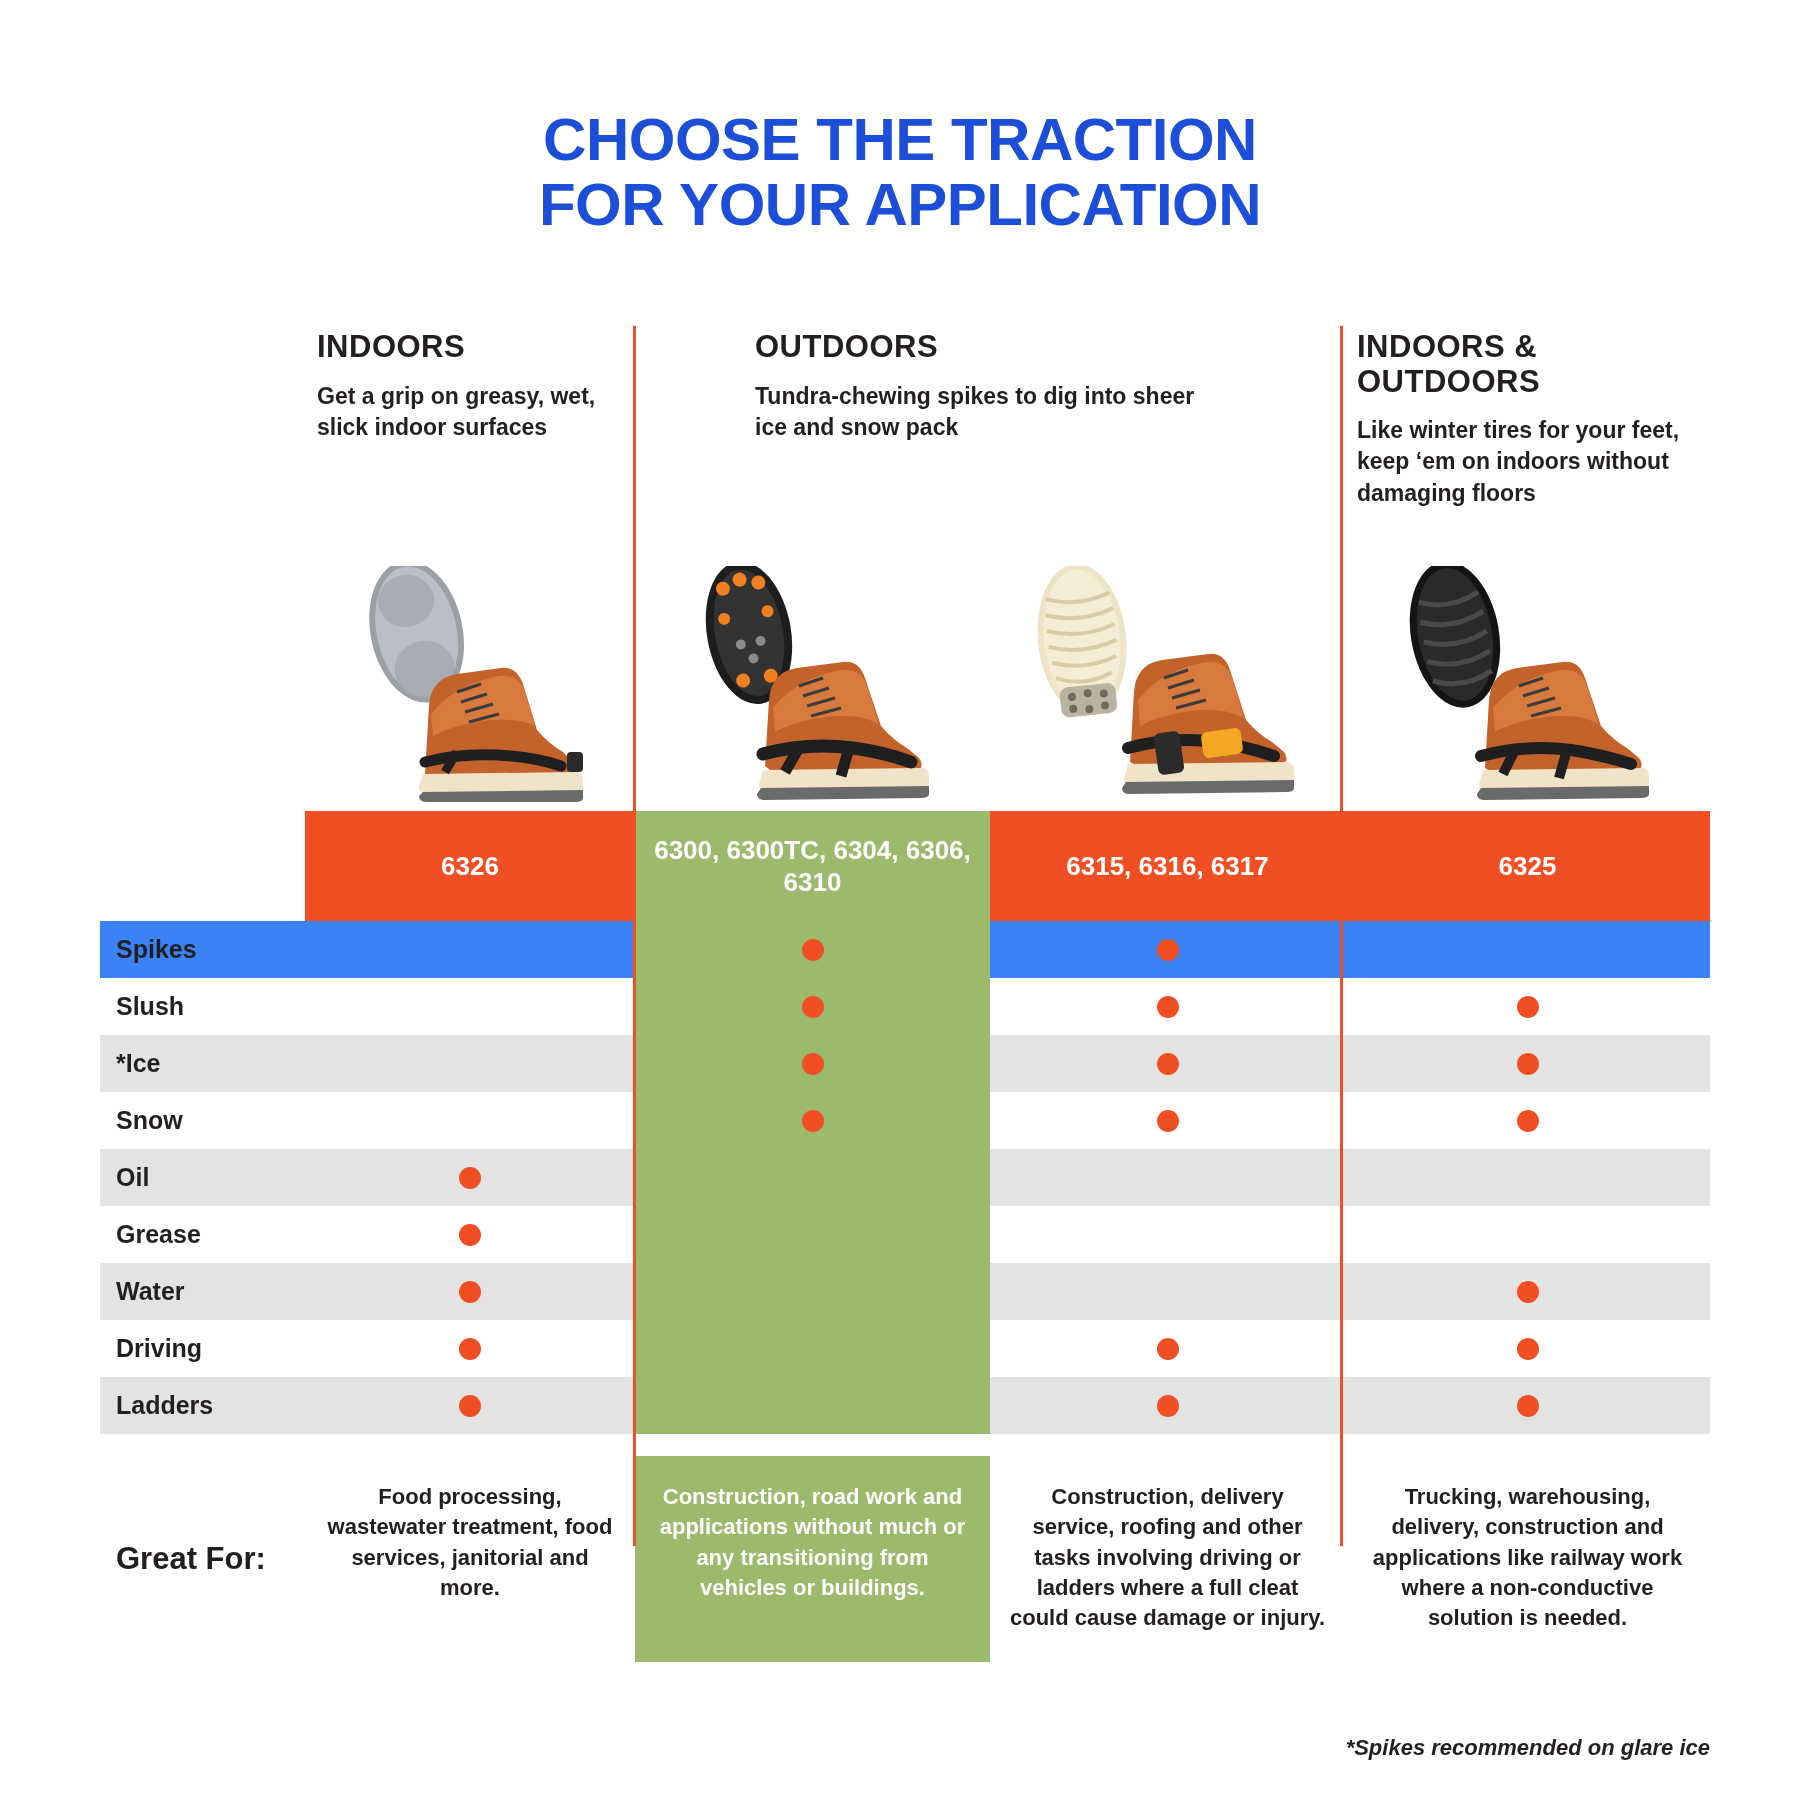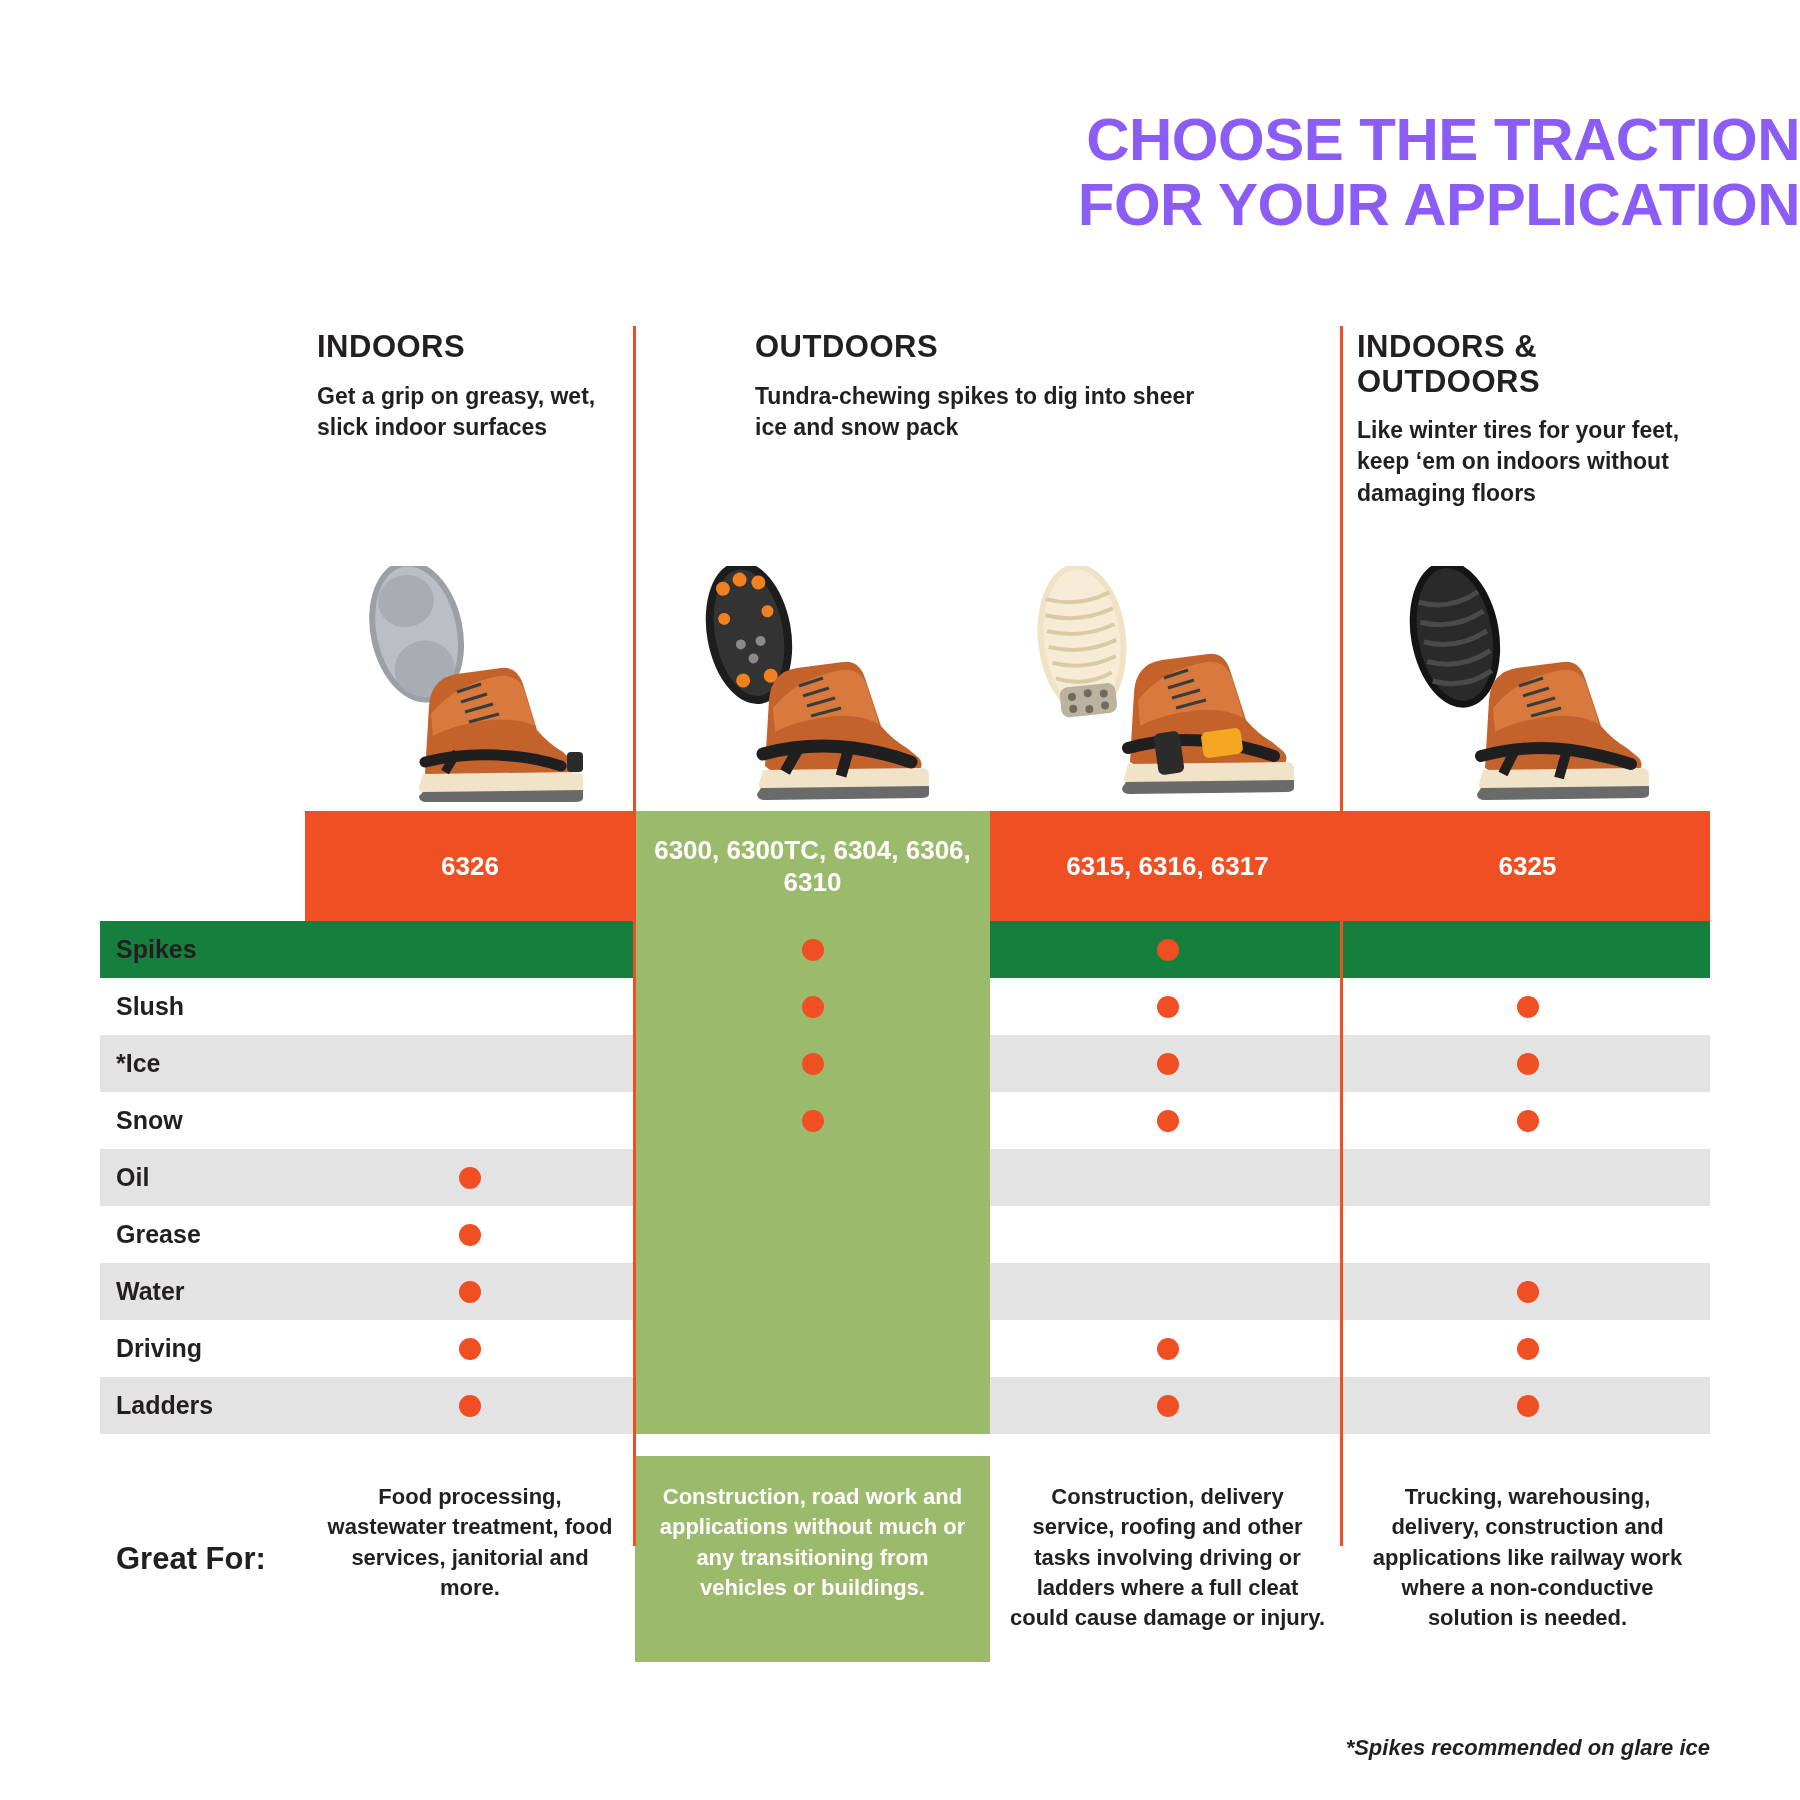--- a/index.html
+++ b/index.html
@@ -16,22 +16,22 @@
   }
   .page {
     position: relative;
     width: 1800px;
     height: 1800px;
     box-sizing: border-box;
   }
 
   
   .title {
-    text-align: right;
-    color: #8b5cf6;
+    text-align: center;
+    color: #1d4ed8;
     font-weight: bold;
     font-size: 60px;
     line-height: 1.08;
     letter-spacing: -0.5px;
     padding-top: 108px;
     text-transform: uppercase;
   }
   .title span { display: block; }
 
   
@@ -128,21 +128,21 @@
   .dot {
     width: 22px;
     height: 22px;
     border-radius: 50%;
     background: #f04e23;
     display: block;
   }
   .dot.hidden { visibility: hidden; }
 
   .zebra-grey  { background: #e3e3e3; }
-  .zebra-peach { background: #15803d; text-align: center; }
+  .zebra-peach { background: #3b82f6; text-align: center; }
   .zebra-white { background: #ffffff; }
   .green-col   { background: #9cba6b; }
 
   
   .great-row { margin-top: 22px; }
   .great-label {
     display: flex;
     align-items: center;
     font-size: 31px;
     font-weight: bold;

